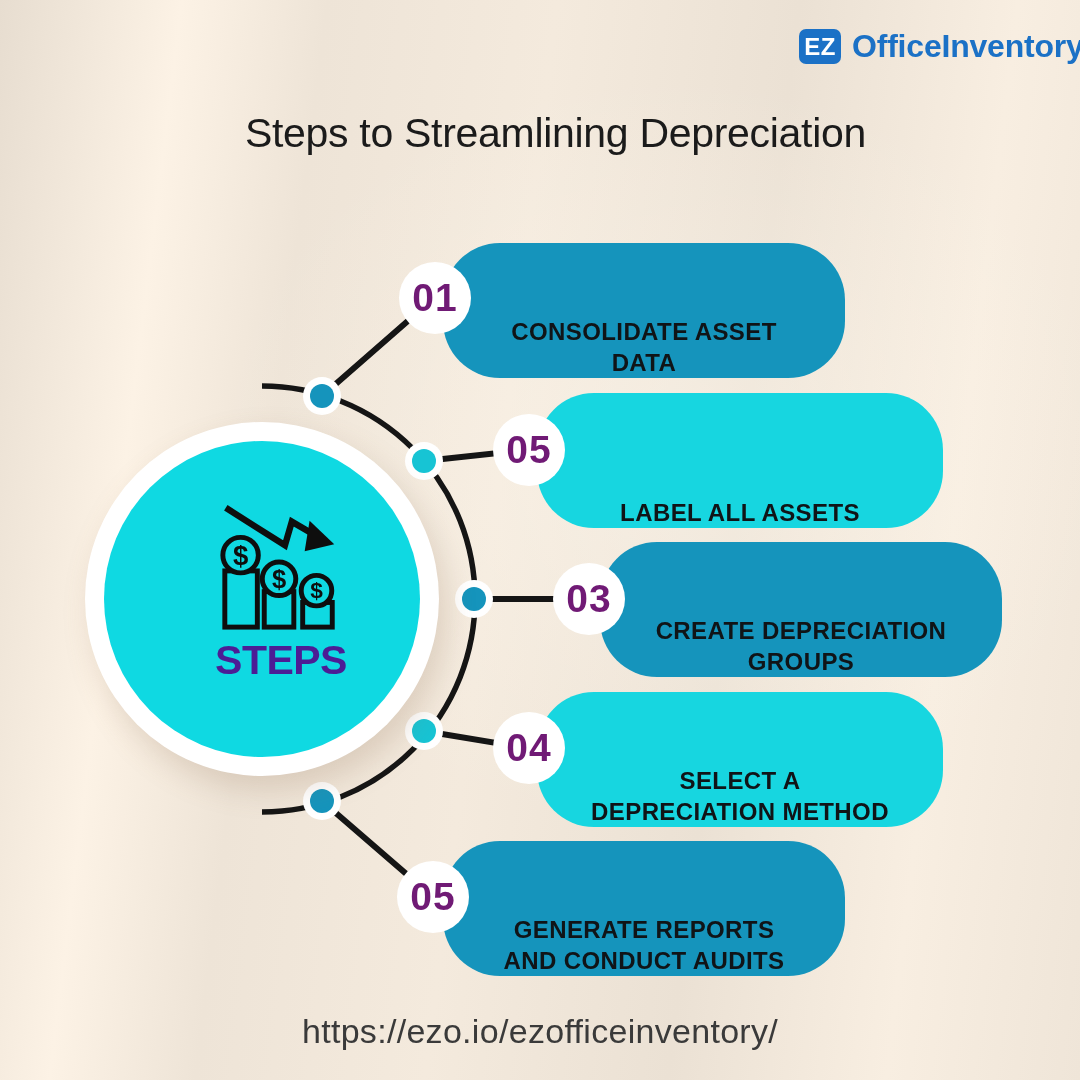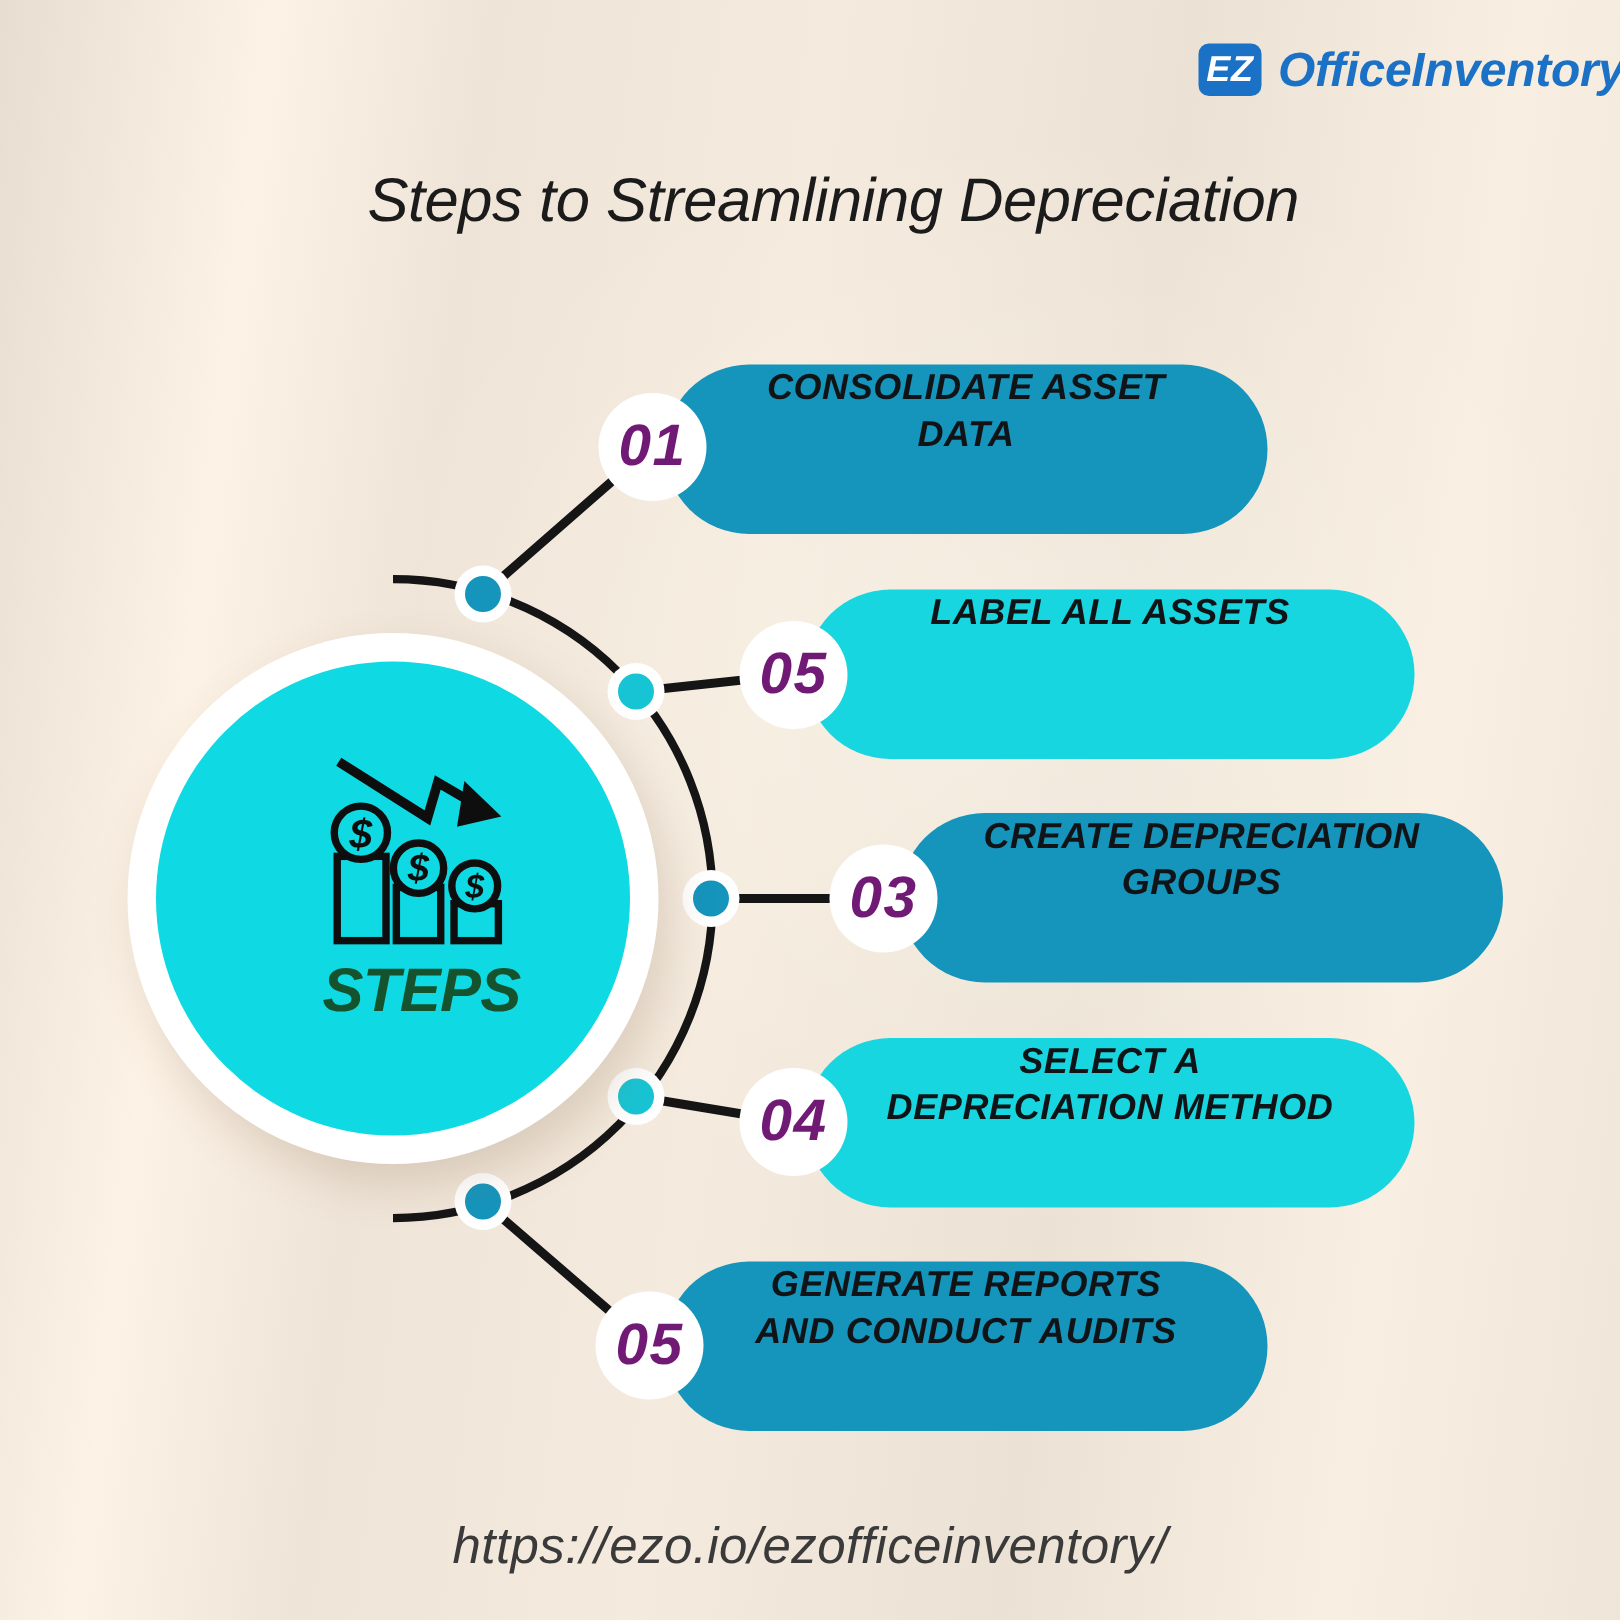--- a/index.html
+++ b/index.html
@@ -6,21 +6,20 @@
   html, body { width: 1080px; height: 1080px; }
   body { font-family: "Liberation Sans", sans-serif; }
 
   .canvas {
     position: relative;
     width: 1080px; height: 1080px;
     overflow: hidden;
     background:
       radial-gradient(60% 50% at 62% 42%, rgba(255,249,239,0.45), rgba(255,249,239,0) 70%),
       linear-gradient(97deg, #e7ddd0 0%, #fcf2e5 15%, #eee4d7 27%, #f4eadd 46%, #ebe1d4 66%, #f8eee1 84%, #efe5d8 100%);
-    font-style: italic;
   }
 
   
   .logo {
     position: absolute; top: 28px; left: 799px;
     display: flex; align-items: center; gap: 11px;
   }
   .logo-badge {
     width: 42px; height: 35px; border-radius: 7px;
     background: #1b71c6; color: #ffffff;
@@ -52,28 +51,28 @@
   }
   .hub-inner {
     position: absolute; left: 19px; top: 19px;
     width: 316px; height: 316px; border-radius: 50%;
     background: #0fd9e2;
   }
   .hub-icon { position: absolute; left: 108px; top: 54px; }
   .hub-label {
     position: absolute; left: 0; top: 196px; width: 354px;
     text-align: center;
-    font-size: 41px; font-weight: bold; color: #14532d;
+    font-size: 41px; font-weight: bold; color: #4c1d95;
     letter-spacing: -0.5px;
   }
 
   
   .pill {
-    position: absolute; height: 113px; border-radius: 57px;
-    display: flex; align-items: flex-start; justify-content: center;
+    position: absolute; height: 135px; border-radius: 57px;
+    display: flex; align-items: flex-end; justify-content: center;
     text-align: center;
     font-size: 24px; font-weight: bold; color: #101417;
     letter-spacing: 0.4px; line-height: 1.3;
     padding: 0 52px;
   }
   .pill.dark  { background: #1594bc; }
   .pill.light { background: #17d6e0; }
 
   
   .numcircle {

